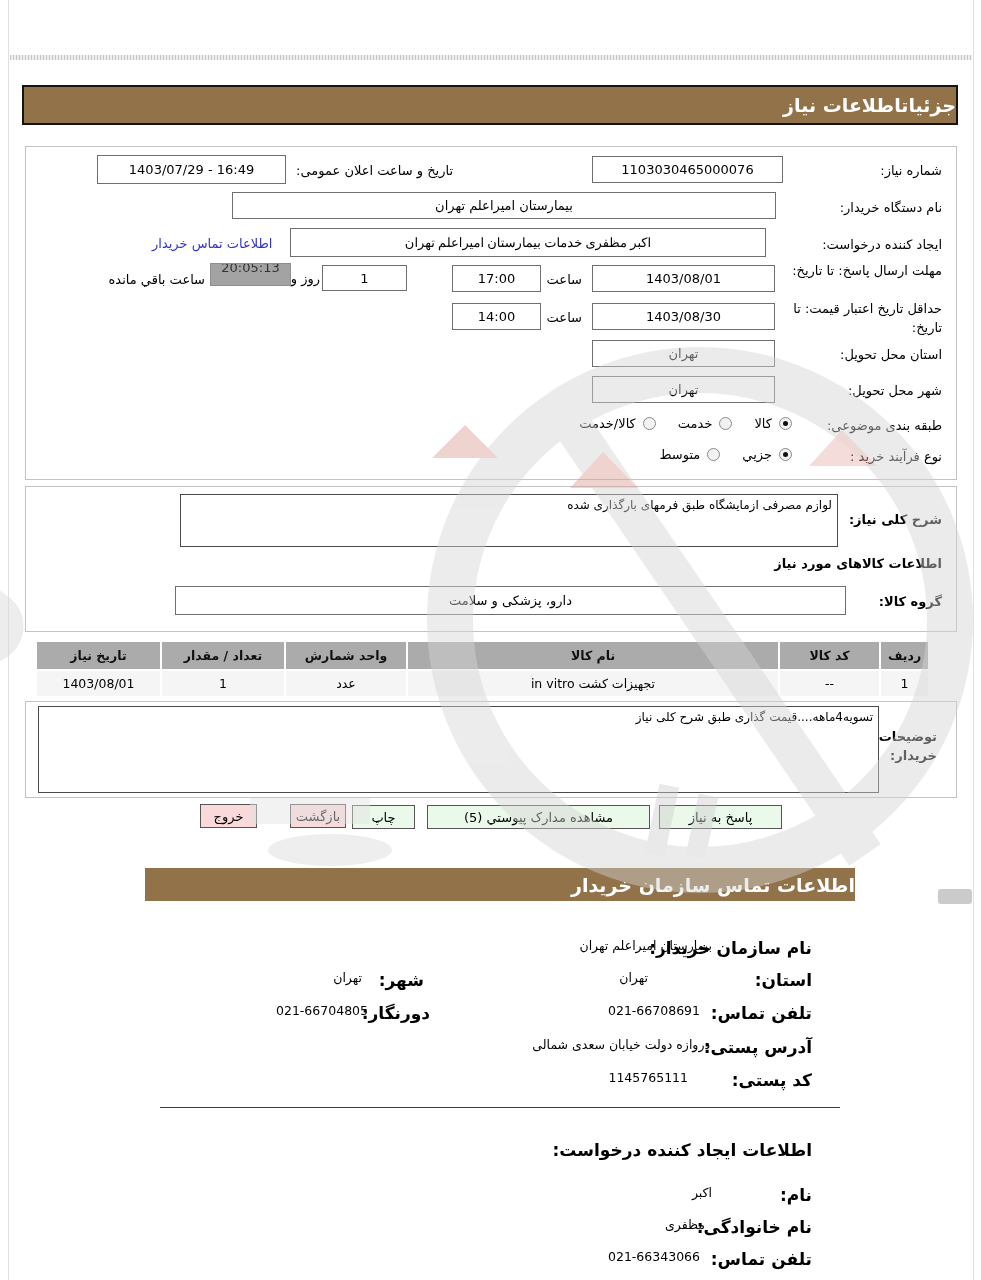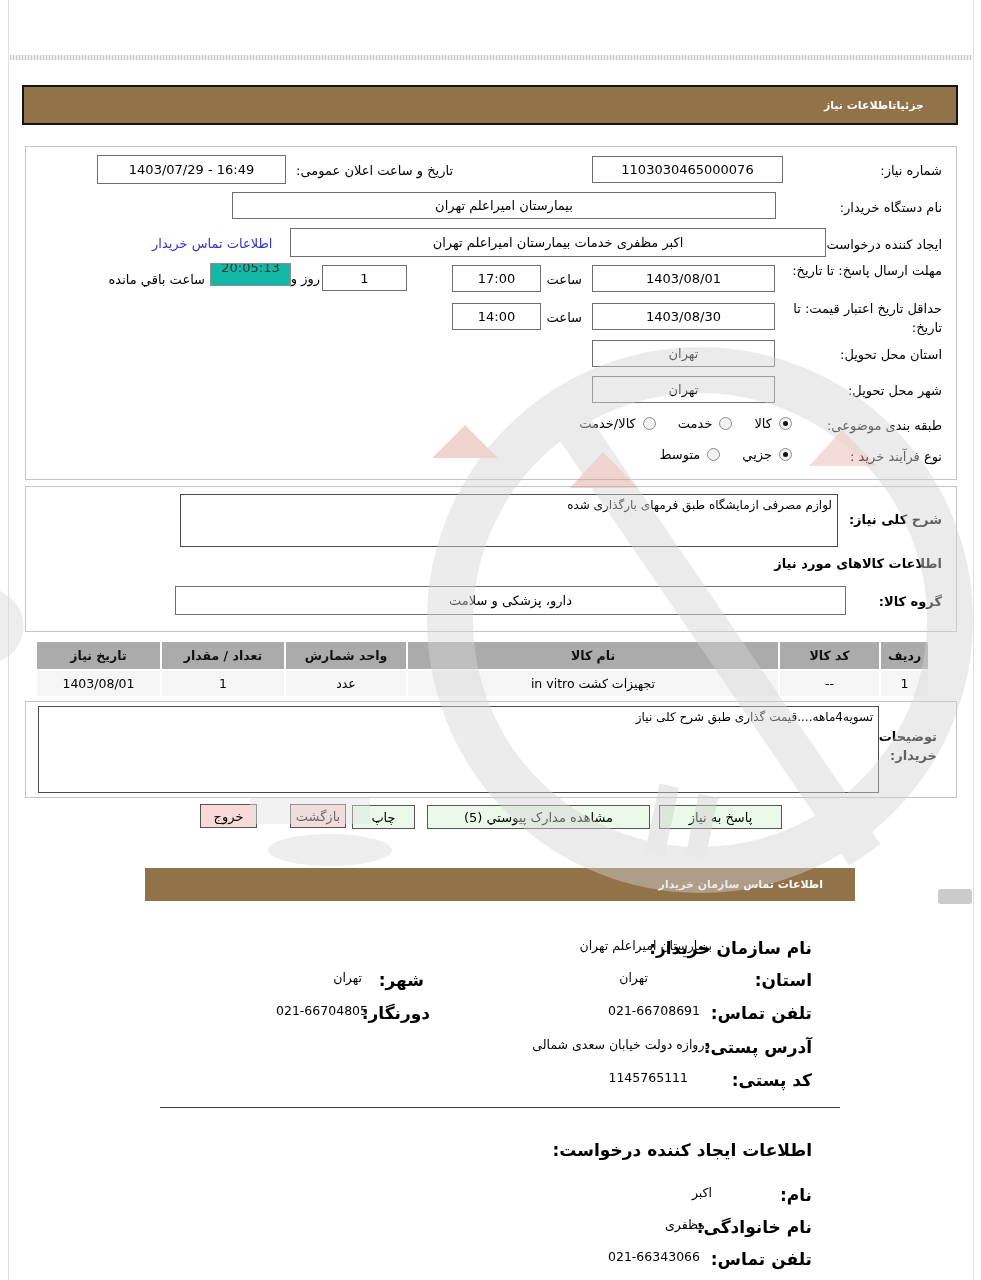--- a/index.html
+++ b/index.html
@@ -8,37 +8,37 @@
   body { position:relative; overflow:hidden; direction:rtl; }
   .abs { position:absolute; }
   .lbl { font-size:13px; white-space:nowrap; }
   .wrap { white-space:normal; text-align:right; line-height:1.45; }
   .bold { font-weight:bold; }
   .box { border:1px solid #6f6f6f; background:#fff; display:flex;
          align-items:center; justify-content:center; font-size:13px; }
   .ta { border:1px solid #4a4a4a; background:#fff; font-size:12px;
         padding:2px 5px; text-align:right; overflow:hidden; line-height:1.35; }
   .ltr { direction:ltr; unicode-bidi:isolate; }
-  .bar { background:#927349; color:#fff; font-weight:bold; font-size:11px;
-         display:flex; align-items:center; padding:0 32px; }
+  .bar { background:#927349; color:#fff; font-weight:bold; font-size:19px;
+         display:flex; align-items:center; padding:0 0; }
   .bar1 { border:2px solid #141414; }
   .container { border:1px solid #c3c3c3; background:transparent; }
   .link { color:#3232cc; font-size:13px; white-space:nowrap; cursor:pointer; }
   .btn { position:absolute; height:24px; border:1px solid #555; font-size:13px;
          display:flex; align-items:center; justify-content:center; cursor:pointer; }
   .btn.green { background:#eaf9ea; }
   .btn.pink  { background:#f9d9d9; }
   .radio { width:13px; height:13px; border-radius:50%; border:1px solid #8a8a8a;
            background:#f2f2f2; position:relative; flex:0 0 auto; }
   .radio.on::after { content:""; position:absolute; left:3px; top:3px;
            width:5px; height:5px; border-radius:50%; background:#111; }
   .cbx { width:13px; height:13px; border:1px solid #8a8a8a; background:#f2f2f2; flex:0 0 auto; }
   .optrow { display:flex; align-items:center; gap:22px; }
   .opt { display:flex; align-items:center; gap:7px; white-space:nowrap; }
-  .yellowbox { background:#14b8a6; border:1px solid #8f8f8f; overflow:hidden;
+  .yellowbox { background:#a3a3a3; border:1px solid #8f8f8f; overflow:hidden;
            display:flex; justify-content:center; align-items:flex-start;
            font-size:13px; color:#333; }
   .yellowbox span { margin-top:-4px; }
   table.items { border-collapse:separate; border-spacing:2px; direction:rtl;
            font-size:12.5px; table-layout:fixed; }
   table.items th { background:#ababab; font-weight:bold; height:27px; color:#101010; }
   table.items td { background:#f5f5f5; height:25px; text-align:center; }
   .sep { background:repeating-linear-gradient(90deg,#c6c6c6 0 1px,#efefef 1px 3px); }
   .contact-lbl { font-weight:bold; font-size:17px; white-space:nowrap; }
   .contact-val { font-size:12.5px; white-space:nowrap; }
@@ -82,21 +82,21 @@
 <div class="abs box" style="left:97px;top:155px;width:189px;height:29px;">
   <span class="ltr">1403/07/29 - 16:49</span>
 </div>
 
 <div class="abs lbl" style="right:39px;top:200px;">نام دستگاه خریدار:</div>
 <div class="abs box" style="left:232px;top:192px;width:544px;height:27px;">
   <span>بیمارستان امیراعلم تهران</span>
 </div>
 
 <div class="abs lbl" style="right:39px;top:237px;">ایجاد کننده درخواست:</div>
-<div class="abs box" style="left:290px;top:228px;width:536px;height:29px;">
+<div class="abs box" style="left:290px;top:228px;width:476px;height:29px;font-family:Liberation Serif, serif;">
   <span>اکبر مظفری خدمات بیمارستان امیراعلم تهران</span>
 </div>
 <div class="abs link" style="left:152px;top:236px;">اطلاعات تماس خریدار</div>
 
 <div class="abs lbl wrap" style="right:39px;top:262px;width:150px;">مهلت ارسال پاسخ: تا تاریخ:</div>
 <div class="abs box" style="left:592px;top:265px;width:183px;height:27px;">
   <span class="ltr">1403/08/01</span>
 </div>
 <div class="abs lbl" style="right:399px;top:272px;">ساعت</div>
 <div class="abs box" style="left:452px;top:265px;width:89px;height:27px;">

